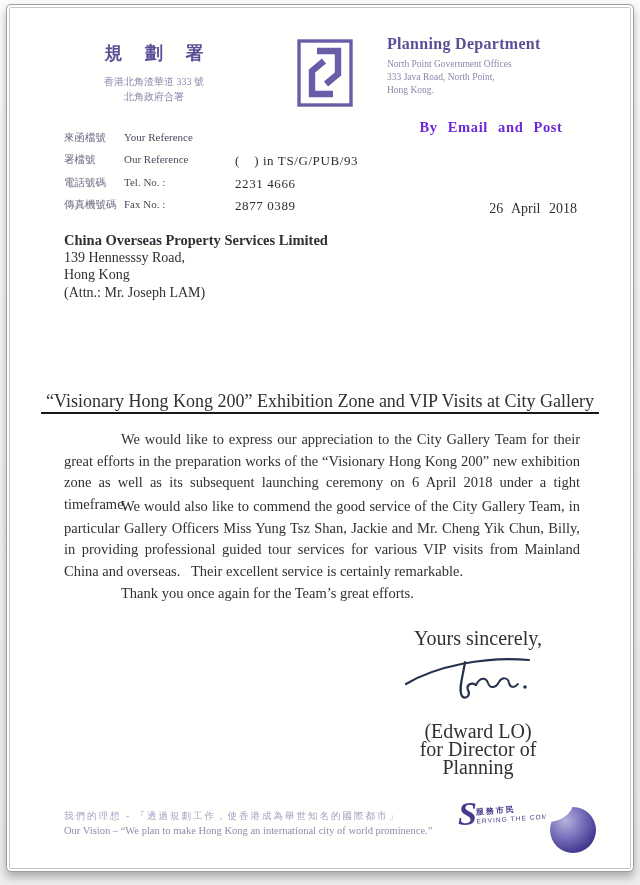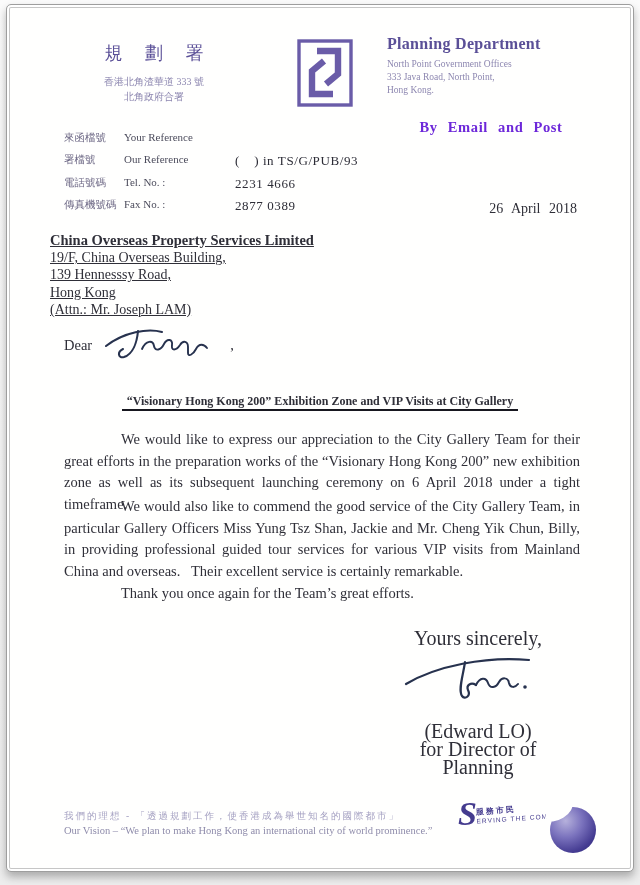--- a/index.html
+++ b/index.html
@@ -15,50 +15,50 @@
     border:1px solid #9e9e9e;border-radius:5px;
     box-shadow: inset 0 0 0 2px #ffffff, inset 0 0 0 3px #c6c6c6,
                 0 5px 8px rgba(0,0,0,0.28);
   }
   .abs{position:absolute;}
   .purple{color:#5a4f97;}
   .lpurple{color:#8d87b0;}
 
   
   .dept-zh{left:54px;top:36px;width:186px;text-align:center;}
-  .dept-zh .name{font-size:18px;font-weight:normal;letter-spacing:9px;padding-left:9px;}
+  .dept-zh .name{font-size:18px;font-weight:bold;letter-spacing:9px;padding-left:9px;}
   .dept-zh .addr{font-size:10px;line-height:15px;margin-top:9px;}
   .pd-logo{left:289px;top:33px;width:58px;height:70px;}
   .dept-en{left:380px;top:30px;width:208px;text-align:left;}
   .dept-en .name{font-size:16px;font-weight:bold;letter-spacing:.3px;}
   .dept-en .addr{font-size:9.5px;line-height:13px;margin-top:5px;}
   .delivery{left:380px;top:114px;width:208px;text-align:center;
     font-size:14.5px;font-weight:bold;word-spacing:6px;letter-spacing:.6px;color:#6d28d9;}
 
   
   .refs{left:57px;top:126px;width:330px;font-size:11px;}
   .ref-row{position:relative;height:22.4px;}
   .rc1{position:absolute;left:0;color:#6d6885;font-size:10.5px;}
   .rc2{position:absolute;left:60px;color:#4c4c5c;}
   .rc3{position:absolute;left:171px;color:#2c2c36;font-size:13px;letter-spacing:.6px;}
 
   .date{left:394px;top:196px;width:176px;text-align:right;font-size:14px;word-spacing:5px;}
 
   
-  .recipient{left:43px;top:227px;font-size:14px;line-height:17.2px;text-decoration:underline;}
+  .recipient{left:57px;top:227px;font-size:14px;line-height:17.2px;}
   .recipient .co{font-weight:bold;font-size:14.5px;}
 
   
   .salutation{left:57px;top:332px;font-size:14.5px;height:46px;}
   .hand-name{display:inline-block;width:112px;height:44px;vertical-align:middle;margin:-20px 2px -14px 8px;}
   .sal-comma{margin-left:16px;}
 
   
   .subject{left:0;top:386px;width:626px;text-align:center;}
-  .subject span{font-size:12px;font-weight:bold;border-bottom:2px solid #17171f;padding:0 5px 1px 5px;}
+  .subject span{font-size:18px;font-weight:normal;border-bottom:2px solid #17171f;padding:0 5px 1px 5px;}
 
   
   .para{left:57px;width:516px;font-size:14.5px;line-height:21.6px;
     text-align:justify;text-indent:57px;margin:0;}
   .p1{top:424px;} .p2{top:491px;} .p3{top:578px;text-align:left;}
 
   
   .valediction{left:389px;top:622px;width:164px;text-align:center;font-size:20px;}
   .sig{left:394px;top:643px;width:140px;height:62px;}
   .signatory{left:377px;top:717px;width:188px;text-align:center;font-size:20px;line-height:18px;}
@@ -130,33 +130,25 @@
       <span class="rc1">傳真機號碼</span>
       <span class="rc2">Fax No. :</span>
       <span class="rc3">2877 0389</span>
     </div>
   </div>
 
   <div class="abs date">26 April 2018</div>
 
   <div class="abs recipient">
     <div class="co">China Overseas Property Services Limited</div>
-    <div>19/F, China Overseas Building,</div>
     <div>139 Hennesssy Road,</div>
     <div>Hong Kong</div>
     <div>(Attn.: Mr. Joseph LAM)</div>
   </div>
 
-  <div class="abs salutation">
-    <span>Dear</span><span class="hand-name"><svg width="112" height="44" viewBox="0 0 112 44">
-      <path class="ink" stroke-width="2.1" d="M6 24 C 24 10, 48 6, 62 10"></path>
-      <path class="ink" stroke-width="2.1" d="M38 9 C 37 20, 33 32, 24 35 C 18 36.5, 17 30, 23 27"></path>
-      <path class="ink" stroke-width="1.9" d="M42 27 C 46 18, 53 18, 54 24 C 55 30, 61 28, 64 22 C 67 16, 73 17, 72 23 C 71 29, 76 29, 80 23 C 83 18, 88 19, 88 25 L 88 31 C 88 35, 93 33, 96 27 C 99 21, 104 22, 107 26"></path>
-    </svg></span><span class="sal-comma">,</span>
-  </div>
 
   <div class="abs subject">
     <span>“Visionary Hong Kong 200” Exhibition Zone and VIP Visits at City Gallery</span>
   </div>
 
   <p class="abs para p1">We would like to express our appreciation to the City Gallery Team for their great efforts in the preparation works of the “Visionary Hong Kong 200” new exhibition zone as well as its subsequent launching ceremony on 6 April 2018 under a tight timeframe.</p>
   <p class="abs para p2">We would also like to commend the good service of the City Gallery Team, in particular Gallery Officers Miss Yung Tsz Shan, Jackie and Mr. Cheng Yik Chun, Billy, in providing professional guided tour services for various VIP visits from Mainland China and overseas.  Their excellent service is certainly remarkable.</p>
   <p class="abs para p3">Thank you once again for the Team’s great efforts.</p>
 
   <div class="abs valediction">Yours sincerely,</div>

